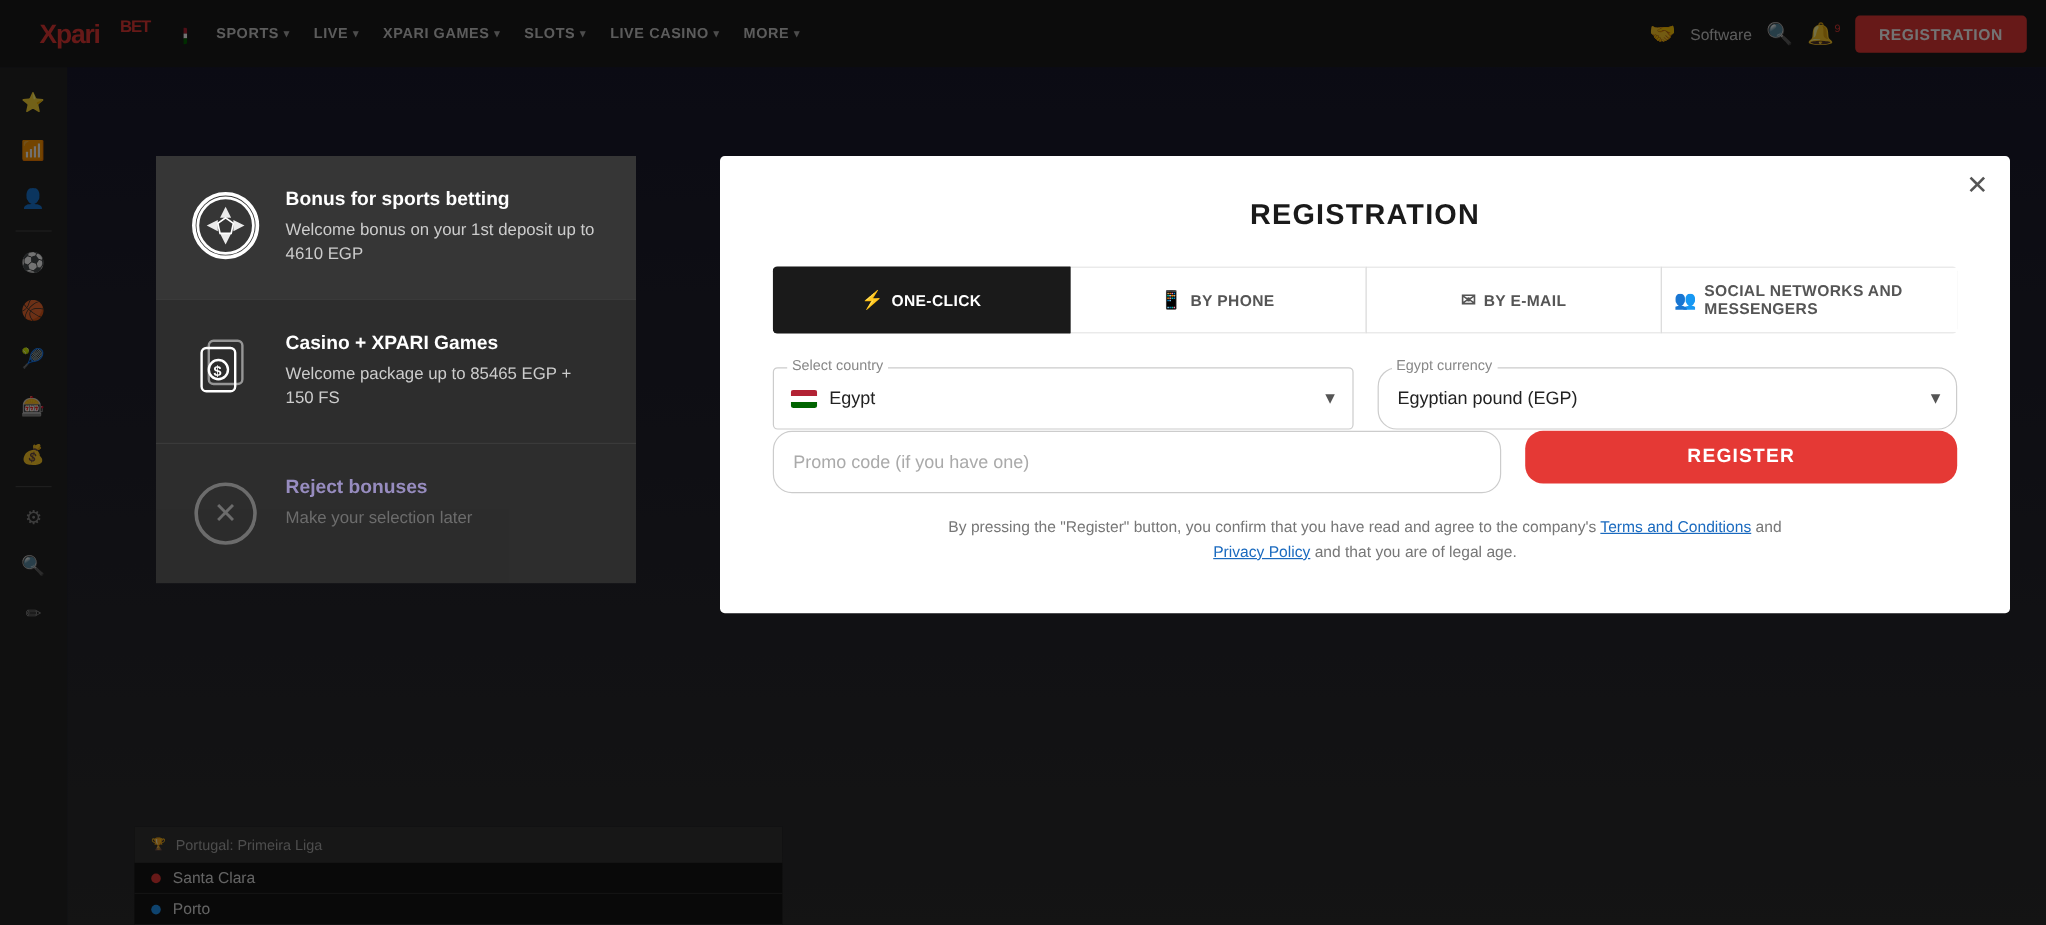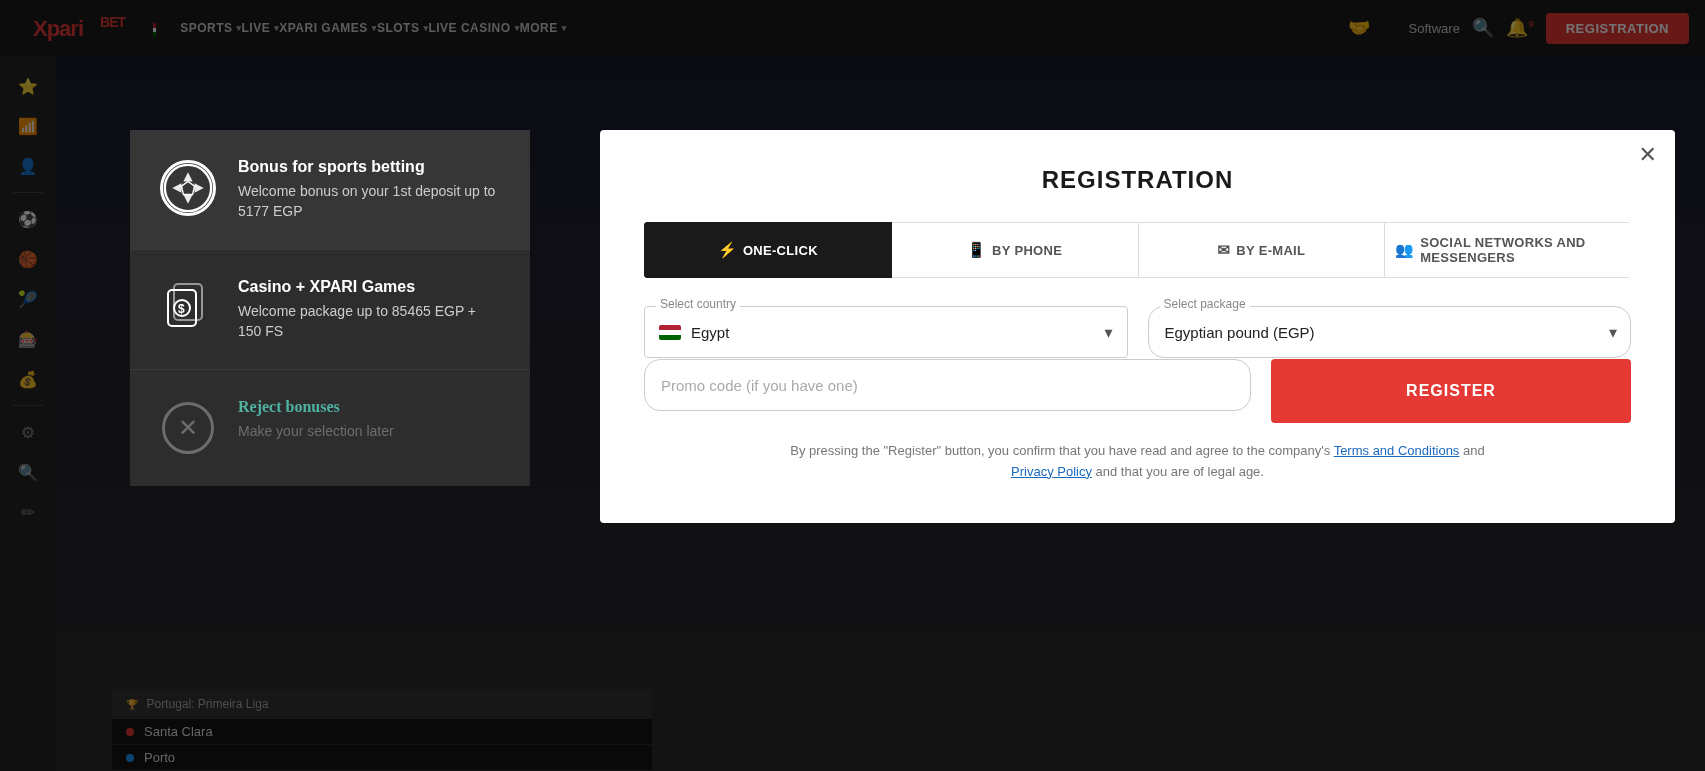--- a/index.html
+++ b/index.html
@@ -36,20 +36,21 @@
     }
     .nav-logo {
       font-size: 22px;
       font-weight: 900;
       color: #fff;
       letter-spacing: -1px;
     }
     .nav-logo span { color: #e53935; margin-left: 17px; }
     .nav-items {
       display: flex;
+      gap: 20px;
       align-items: center;
     }
     .nav-item {
       color: #ccc;
       font-size: 12px;
       font-weight: 600;
       text-transform: uppercase;
       letter-spacing: 0.5px;
       display: flex;
       align-items: center;
@@ -228,21 +229,21 @@
       color: #fff;
       font-size: 16px;
       font-weight: 700;
       margin-bottom: 6px;
     }
     .bonus-desc {
       color: #ccc;
       font-size: 14px;
       line-height: 1.4;
     }
-    .bonus-item.reject .bonus-title { color: #5eead4; font-family: Liberation Serif, serif; }
+    .bonus-item.reject .bonus-title { color: #c4b5fd; }
     .bonus-item.reject .bonus-desc { color: #888; }
 
     
     .reg-modal {
       position: absolute;
       left: 600px;
       top: 130px;
       right: 30px;
       background: #fff;
       border-radius: 4px;
@@ -399,25 +400,25 @@
       padding: 0 16px;
       font-size: 15px;
       color: #999;
       background: #fff;
       outline: none;
     }
     .promo-input::placeholder { color: #aaa; }
 
     .register-btn {
       width: 100%;
-      height: 64px;
+      height: 44px;
       background: #e53935;
       color: #fff;
       border: none;
-      border-radius: 4px;
+      border-radius: 15px;
       font-size: 16px;
       font-weight: 700;
       letter-spacing: 1px;
       text-transform: uppercase;
       cursor: pointer;
     }
 
     .reg-bottom-text {
       margin-top: 18px;
       text-align: center;
@@ -502,21 +503,21 @@
       <span class="chevron">▾</span>
     </div>
     <div class="nav-item">
       <span>MORE</span>
       <span class="chevron">▾</span>
     </div>
   </div>
 
   <div class="nav-right">
     <button class="nav-icon-btn">🤝</button>
-    <span style="color:#ccc;font-size:13px;margin-left:26px;">Software</span>
+    <span style="color:#ccc;font-size:13px;">Software</span>
     <button class="nav-icon-btn">🔍</button>
     <button class="nav-icon-btn">🔔<sup style="font-size:9px;color:#e53935;">9</sup></button>
     <button class="nav-register-btn">REGISTRATION</button>
   </div>
 </div>
 
 <div class="left-sidebar">
   <div class="sidebar-icon">⭐</div>
   <div class="sidebar-icon">📶</div>
   <div class="sidebar-icon">👤</div>
@@ -565,21 +566,21 @@
           <polygon points="27,10 32,20 22,20" fill="white" opacity="0.9"></polygon>
           <polygon points="27,44 32,34 22,34" fill="white" opacity="0.9"></polygon>
           <polygon points="10,27 20,22 20,32" fill="white" opacity="0.9"></polygon>
           <polygon points="44,27 34,22 34,32" fill="white" opacity="0.9"></polygon>
           <polygon points="27,20 34,25 32,34 22,34 20,25" fill="none" stroke="white" stroke-width="1.5"></polygon>
         </svg>
       </div>
     </div>
     <div class="bonus-text-wrap">
       <div class="bonus-title">Bonus for sports betting</div>
-      <div class="bonus-desc">Welcome bonus on your 1st deposit up to 5177 EGP</div>
+      <div class="bonus-desc">Welcome bonus on your 1st deposit up to 4610 EGP</div>
     </div>
   </div>
 
   <div class="bonus-item casino">
     <div class="bonus-icon-wrap">
       <div class="casino-chips-icon">
         <svg width="56" height="56" viewBox="0 0 56 56" fill="none" xmlns="http://www.w3.org/2000/svg">
           <rect x="8" y="14" width="28" height="36" rx="4" stroke="white" stroke-width="2" fill="none"></rect>
           <rect x="14" y="8" width="28" height="36" rx="4" stroke="white" stroke-width="2" fill="none" opacity="0.5"></rect>
           <circle cx="22" cy="32" r="8" stroke="white" stroke-width="2" fill="none"></circle>
@@ -639,21 +640,21 @@
           <span class="cf-g"></span>
         </span>
         <select>
           <option>Egypt</option>
         </select>
         <span style="color:#555;font-size:16px;">▾</span>
       </div>
     </div>
 
     <div class="form-group">
-      <span class="form-label">Select package</span>
+      <span class="form-label">Egypt currency</span>
       <div class="select-wrapper">
         <select class="form-select">
           <option>Egyptian pound (EGP)</option>
         </select>
         <span class="chevron-down">▾</span>
       </div>
     </div>
   </div>
 
   <div class="form-row">

